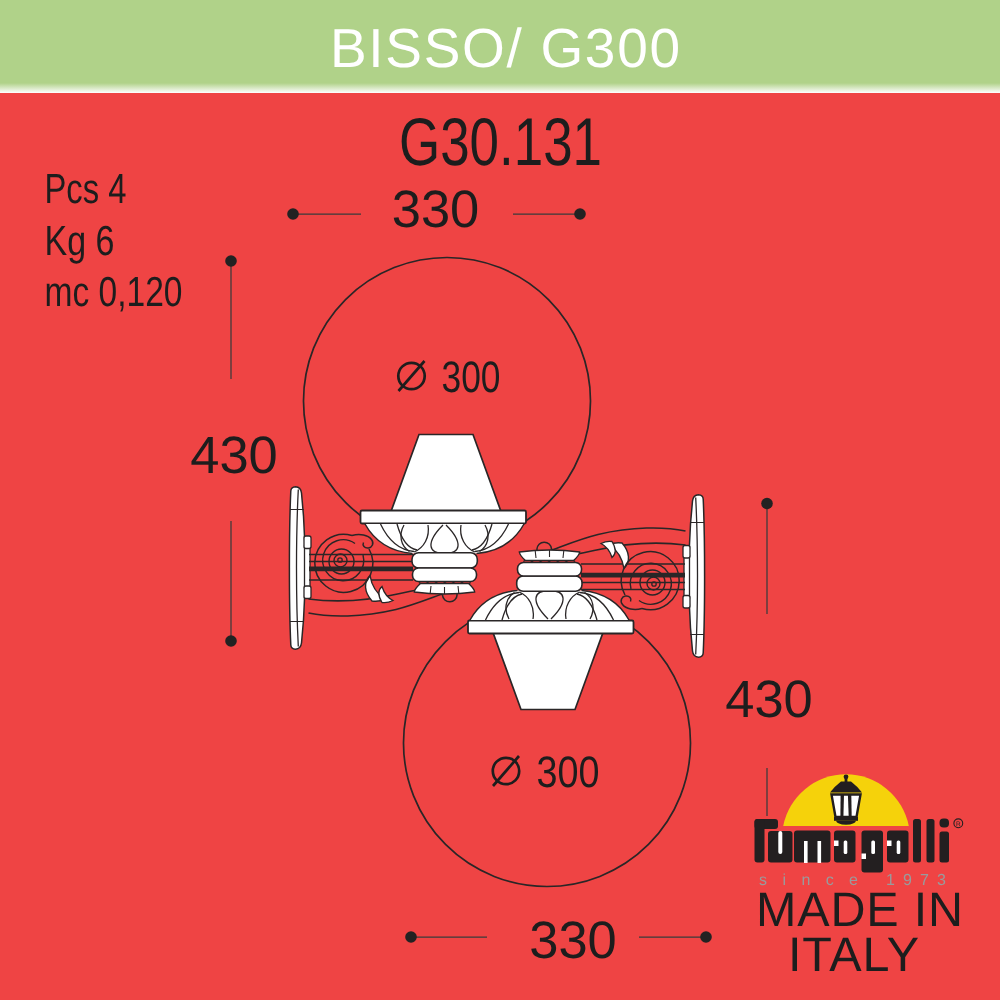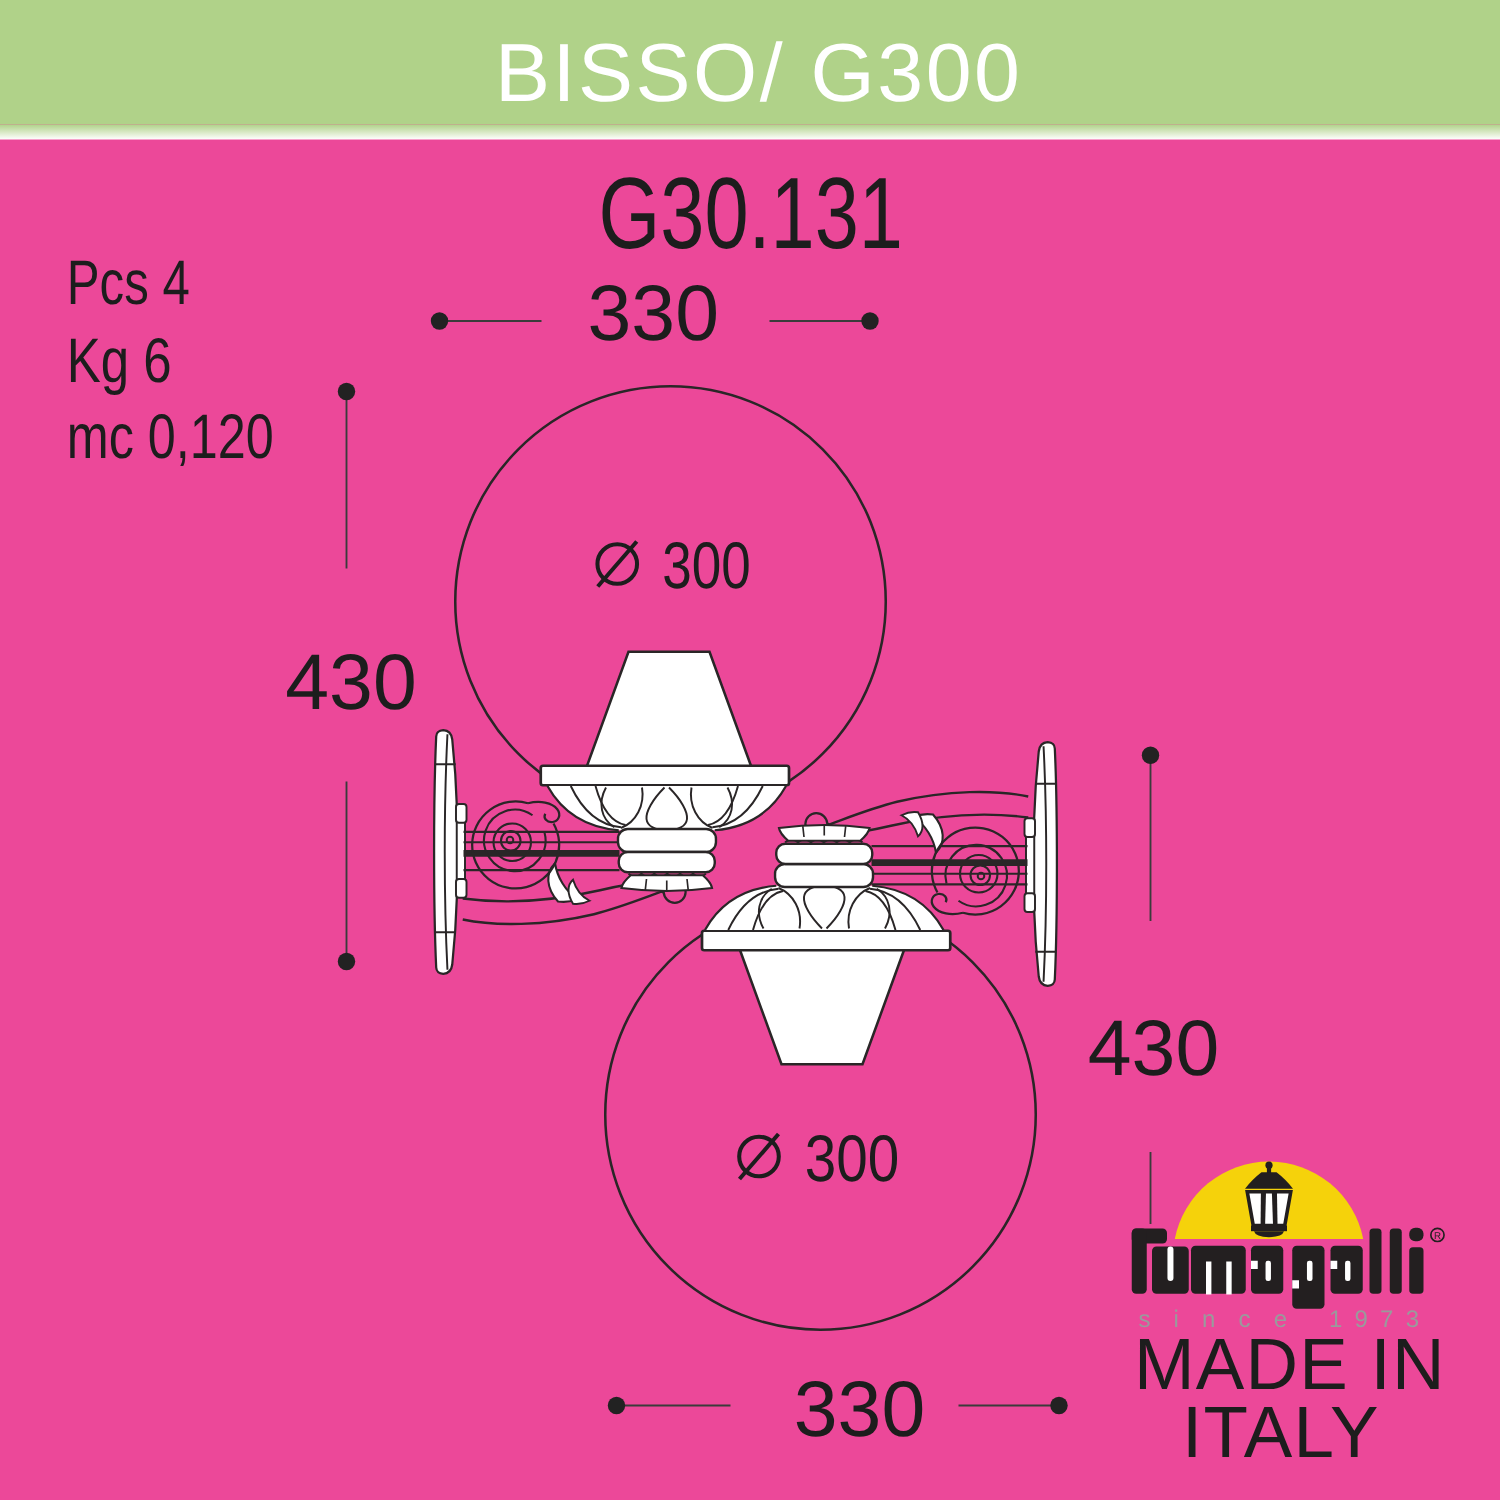--- a/index.html
+++ b/index.html
@@ -1,16 +1,16 @@
 <!DOCTYPE html>
 <html><head>
 <meta charset="utf-8">
 <style>
   html,body{margin:0;padding:0;background:#ffffff;}
-  #page{position:relative;width:1000px;height:1000px;background:#ec4899;overflow:hidden;
+  #page{position:relative;width:1000px;height:1000px;background:#ef4444;overflow:hidden;
         font-family:"Liberation Sans", sans-serif;}
   svg{position:absolute;left:0;top:0;transform:translateZ(0);}
   text{font-family:"Liberation Sans", sans-serif;text-rendering:geometricPrecision;}
 </style>
 </head>
 <body>
 <div id="page">
 <svg width="1000" height="1000" viewBox="0 0 1000 1000">
   <defs>
     <linearGradient id="fade" x1="0" y1="0" x2="0" y2="1">

